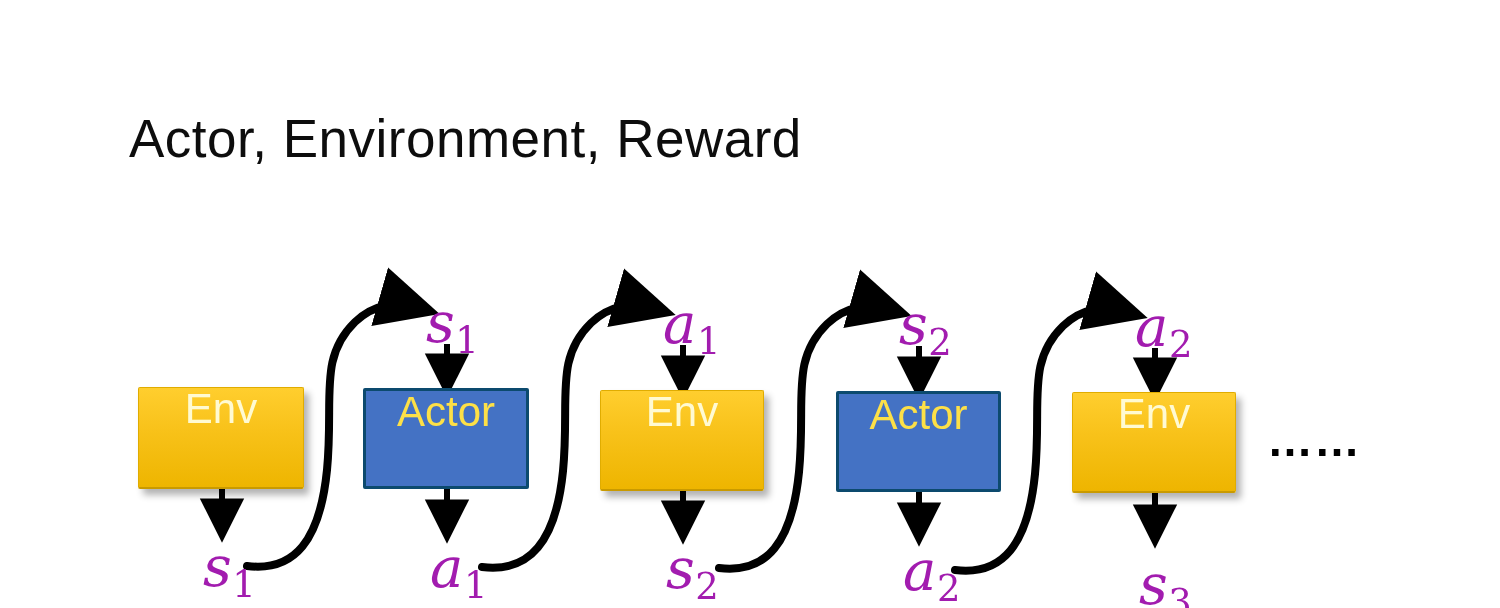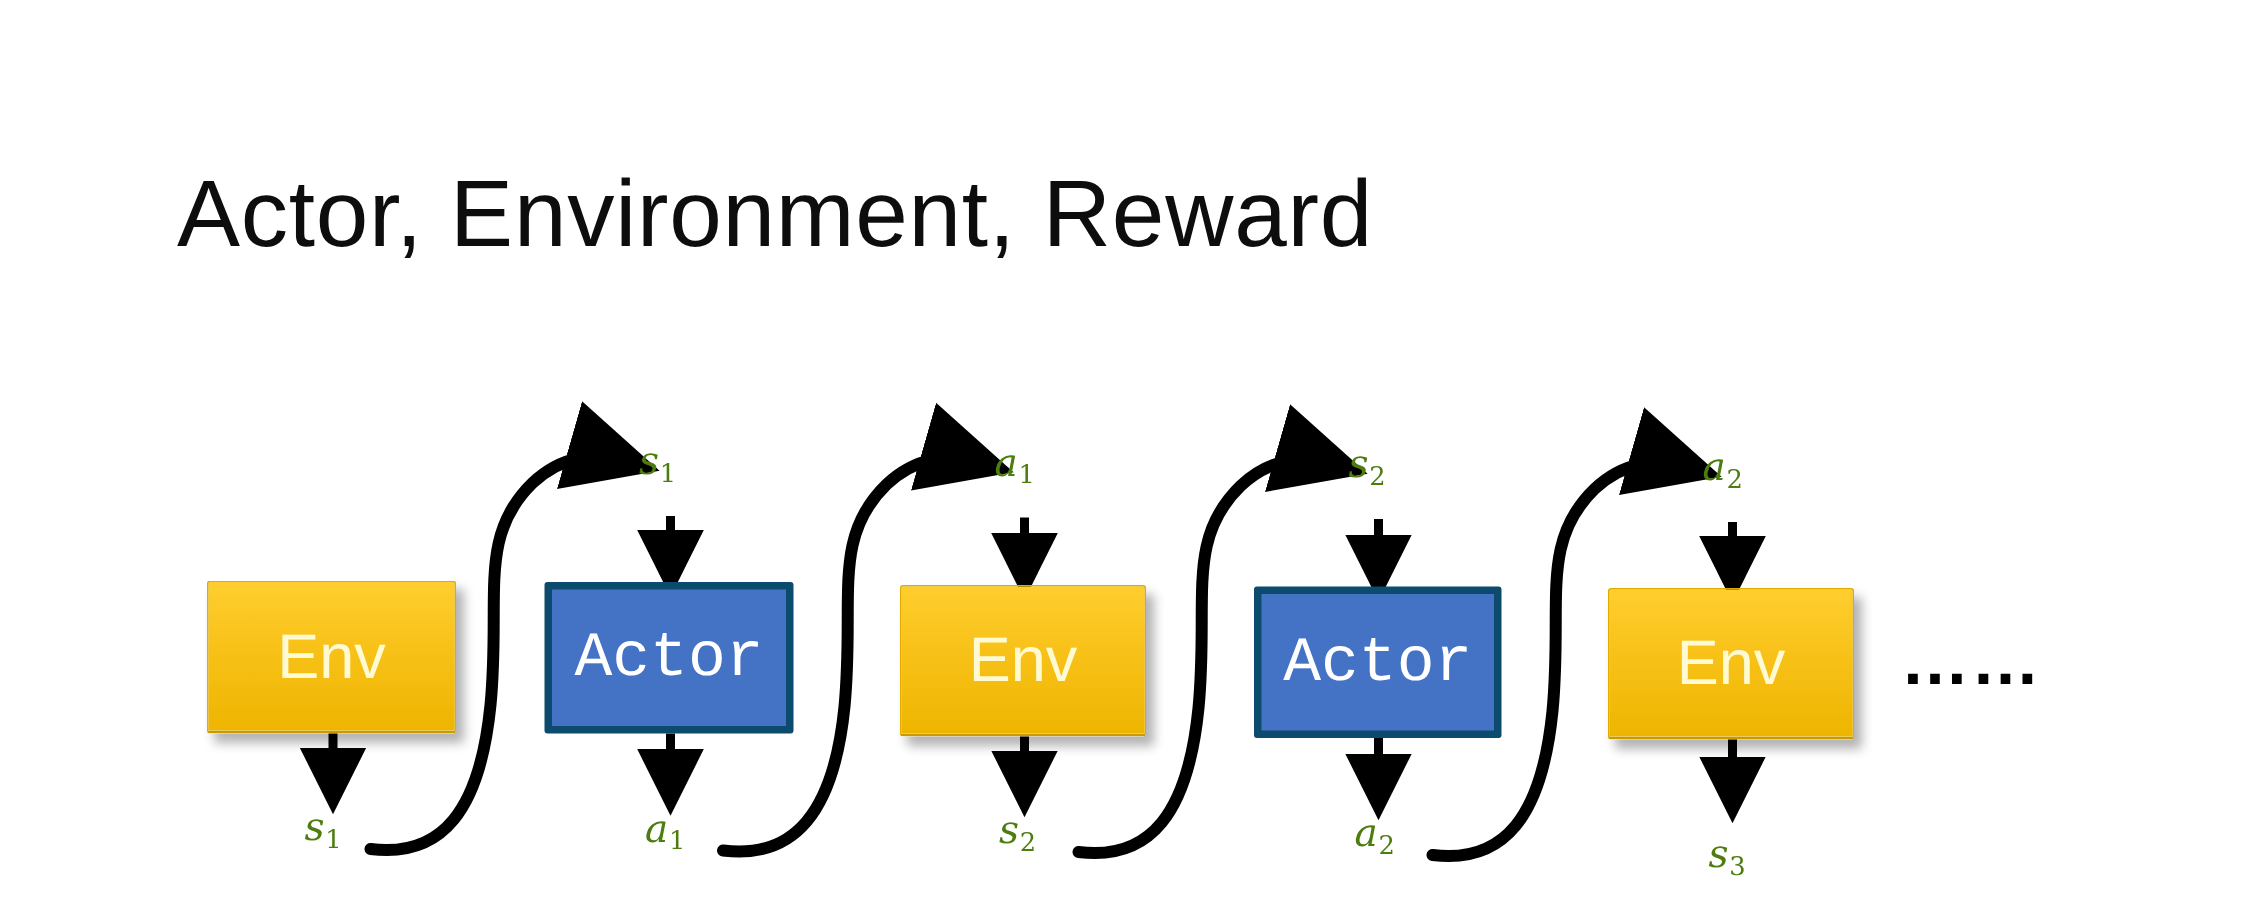--- a/index.html
+++ b/index.html
@@ -12,24 +12,24 @@
     width: 1500px;
     height: 608px;
     background: #ffffff;
     overflow: hidden;
     font-family: "Liberation Sans", sans-serif;
   }
 
   
   #page-title {
     position: absolute;
-    left: 118px;
+    left: 129px;
     top: 112px;
     font-family: "Liberation Sans", sans-serif;
-    font-size: 63px;
+    font-size: 53px;
     font-weight: 300;
     letter-spacing: 0.5px;
     color: #0d0d0d;
     white-space: nowrap;
     line-height: 1.0;
   }
 
   
   #diagram {
     position: absolute;
@@ -45,50 +45,48 @@
     width: 1500px;
     height: 608px;
     pointer-events: none;
   }
 
   
   .node {
     position: absolute;
     box-sizing: border-box;
     display: flex;
-    align-items: center;
     justify-content: center;
     font-family: "Liberation Sans", sans-serif;
     font-weight: 400;
     font-size: 42px;
     line-height: 1;
     border-radius: 2px;
   }
   .node.env {
     background: linear-gradient(180deg, #FFCE2E 0%, #F8C21A 42%, #EEB500 100%);
     color: #FFFAD2;
     border: 1px solid #E0AC00;
     border-bottom: 2px solid #C99A00;
     box-shadow: 5px 6px 7px rgba(0,0,0,0.30);
   }
   .node.actor {
     background: #4472C4;
-    color: #ffffff;
-    border: 5px solid #0c4a6e;
+    color: #fde047;
+    border: 3px solid #0c4a6e;
     box-shadow: none;
-    font-family: Liberation Mono, monospace;
   }
 
   
   .mlabel {
     position: absolute;
     font-family: "DejaVu Serif", "Liberation Serif", serif;
     font-style: italic;
-    font-size: 26px;
-    color: #4d7c0f;
+    font-size: 56px;
+    color: #a21caf;
     white-space: nowrap;
     line-height: 1;
   }
   .mlabel .sub {
     font-size: 0.66em;
     font-style: normal;
     vertical-align: -0.30em;
     margin-left: 0.5px;
     font-family: "DejaVu Serif", "Liberation Serif", serif;
   }

